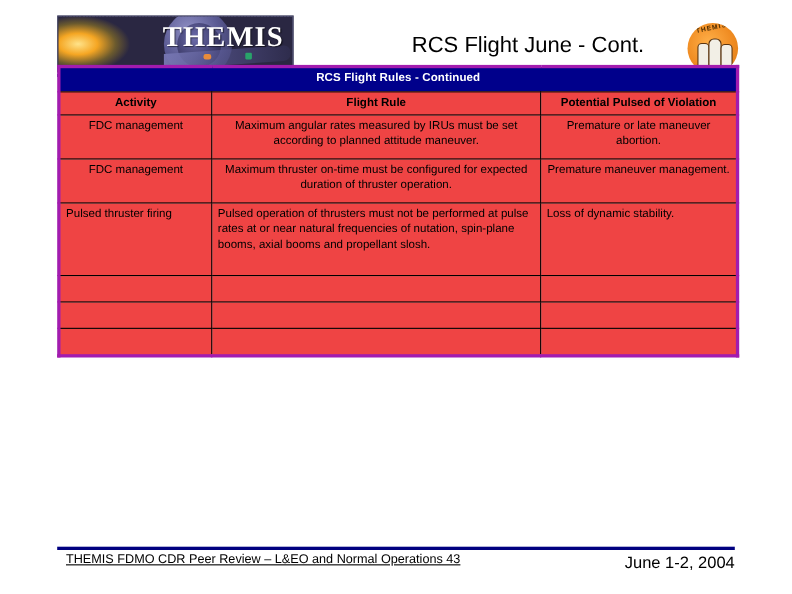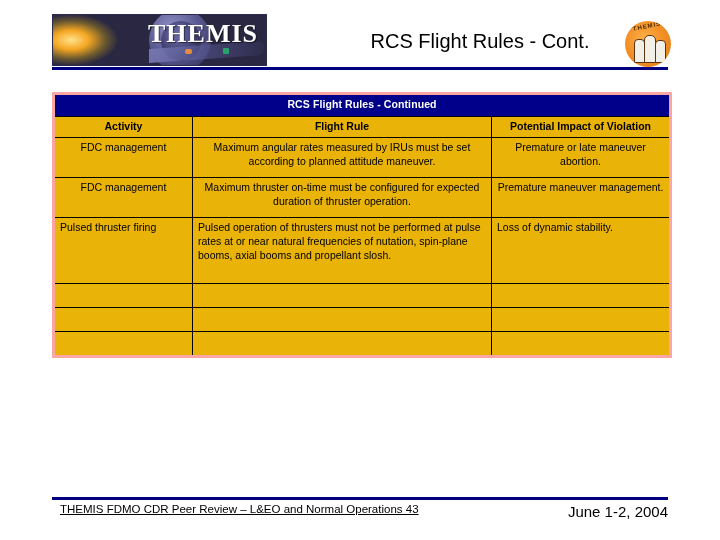--- a/index.html
+++ b/index.html
@@ -140,34 +140,34 @@
     top: 67px;
     width: 616px;
     height: 3px;
     background: #000080;
   }
 
   
   .rules-table {
     position: absolute;
     left: 52px;
-    top: 92px;
+    top: 59px;
     width: 617px;
     border-collapse: collapse;
     table-layout: fixed;
-    border: 3px solid #fca5a5;
+    border: 3px solid #a21caf;
   }
   .rules-table td, .rules-table th {
     border: 1px solid #000000;
     padding: 3px 5px 4px 5px;
     vertical-align: top;
     font-size: 10.5px;
     line-height: 1.30;
     color: #000000;
-    background: #eab308;
+    background: #ef4444;
   }
   .title-cell {
     background: #00008B !important;
     color: #ffffff !important;
     text-align: center;
     font-size: 11.5px;
     font-weight: bold;
     padding: 4px 4px 5px 4px;
     letter-spacing: 0.1px;
   }
@@ -220,21 +220,21 @@
 
   <div class="themis-logo">
     <div class="logo-sphere"></div>
     <div class="logo-sphere2"></div>
     <div class="logo-streak"></div>
     <div class="logo-dot-a"></div>
     <div class="logo-dot-b"></div>
     <div class="logo-word">THEMIS</div>
   </div>
 
-  <div class="slide-title">RCS Flight Rules - Cont.</div>
+  <div class="slide-title">RCS Flight June - Cont.</div>
 
   <div class="mission-badge">
     <div class="badge-arc">THEMIS</div>
     <div class="badge-fig bf1"></div>
     <div class="badge-fig bf2"></div>
     <div class="badge-fig bf3"></div>
   </div>
 
   <div class="header-rule"></div>
 </div>
@@ -245,21 +245,21 @@
       <col class="col-b">
       <col class="col-c">
   </colgroup>
   <tbody>
     <tr>
       <td class="title-cell" colspan="3">RCS Flight Rules - Continued</td>
     </tr>
     <tr>
       <td class="col-head">Activity</td>
       <td class="col-head">Flight Rule</td>
-      <td class="col-head">Potential Impact of Violation</td>
+      <td class="col-head">Potential Pulsed of Violation</td>
     </tr>
 
     <tr class="row-tall">
       <td>FDC management</td>
       <td>Maximum angular rates measured by IRUs must be set according to planned attitude maneuver.</td>
       <td>Premature or late maneuver abortion.</td>
     </tr>
 
     <tr class="row-tall">
       <td>FDC management</td>

